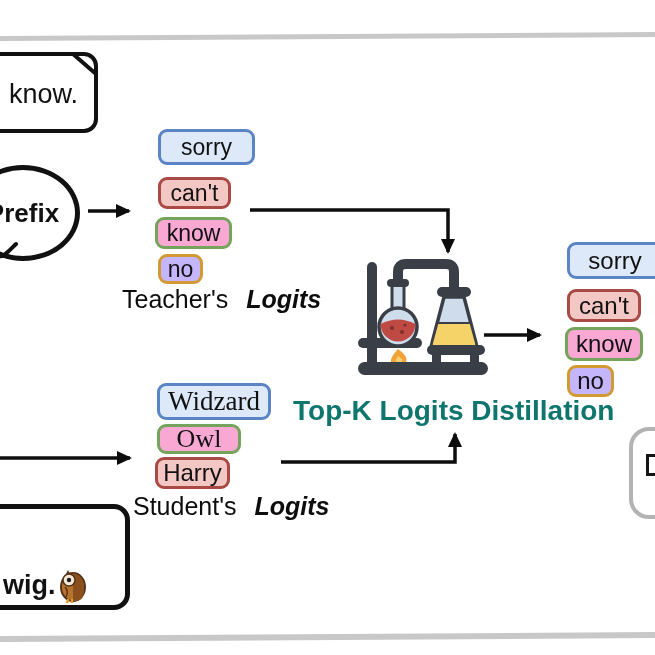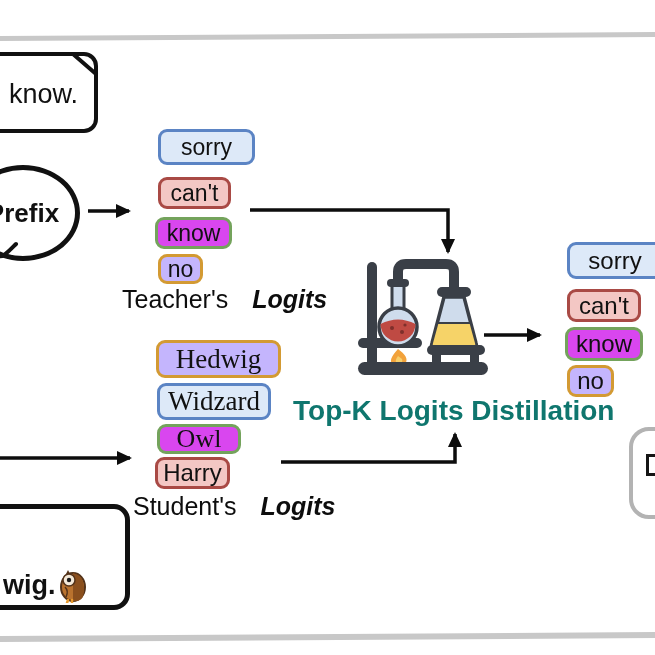--- a/index.html
+++ b/index.html
@@ -26,25 +26,25 @@
 
   
   .tok{
     position:absolute;box-sizing:border-box;border:3px solid;border-radius:9px;
     display:flex;align-items:center;justify-content:center;
     font-size:23px;line-height:1;white-space:nowrap;background:#fff;z-index:2;
   }
   .tok.serif{font-family:"Liberation Serif", serif;font-size:27px;}
   .tok.blue  {background:#dde9f8;border-color:#5b84c4;}
   .tok.red   {background:#f3c7c4;border-color:#a94a45;}
-  .tok.green {background:#d946ef;border-color:#74a35c;}
+  .tok.green {background:#f9a8d4;border-color:#74a35c;}
   .tok.orange{background:#c4b5fd;border-color:#d39a33;}
 
   .col-label{position:absolute;font-size:25px;color:#0d0d0d;white-space:nowrap;z-index:2;}
-  .col-label .em{font-weight:bold;font-style:italic;margin-left:24px;}
+  .col-label .em{font-weight:bold;font-style:italic;margin-left:18px;}
 
   .distill-title{
     position:absolute;left:293px;top:395px;width:350px;
     font-size:28px;font-weight:bold;color:#0f766e;white-space:nowrap;z-index:2;
   }
 
   .overlay{position:absolute;left:0;top:0;z-index:4;pointer-events:none;}
   .arrow{stroke:#0d0d0d;stroke-width:3.5;fill:none;marker-end:url(#ah);}
   .sketch{stroke:#111;stroke-width:4;fill:none;stroke-linecap:round;}
 
@@ -79,21 +79,20 @@
 
   <div class="tok blue" style="left:158px;top:129px;width:97px;height:36px;">sorry</div>
   <div class="tok red" style="left:158px;top:177px;width:73px;height:32px;">can't</div>
   <div class="tok green" style="left:155px;top:217px;width:77px;height:32px;">know</div>
   <div class="tok orange" style="left:158px;top:254px;width:45px;height:30px;">no</div>
 
   <div class="col-label" style="left:122px;top:285px;">
     <span>Teacher's</span><span class="em">Logits</span>
   </div>
 
-  <div class="tok orange serif" style="left:156px;top:340px;width:125px;height:38px;">Hedwig</div>
   <div class="tok blue serif" style="left:157px;top:383px;width:114px;height:37px;">Widzard</div>
   <div class="tok green serif" style="left:157px;top:424px;width:84px;height:30px;font-size:26px;">Owl</div>
   <div class="tok red" style="left:155px;top:457px;width:75px;height:32px;font-size:24px;">Harry</div>
 
   <div class="col-label" style="left:133px;top:492px;">
     <span>Student's</span><span class="em">Logits</span>
   </div>
 
   <svg class="abs" style="left:350px;top:250px;z-index:2;" width="145" height="145" viewBox="0 0 145 145">
 

